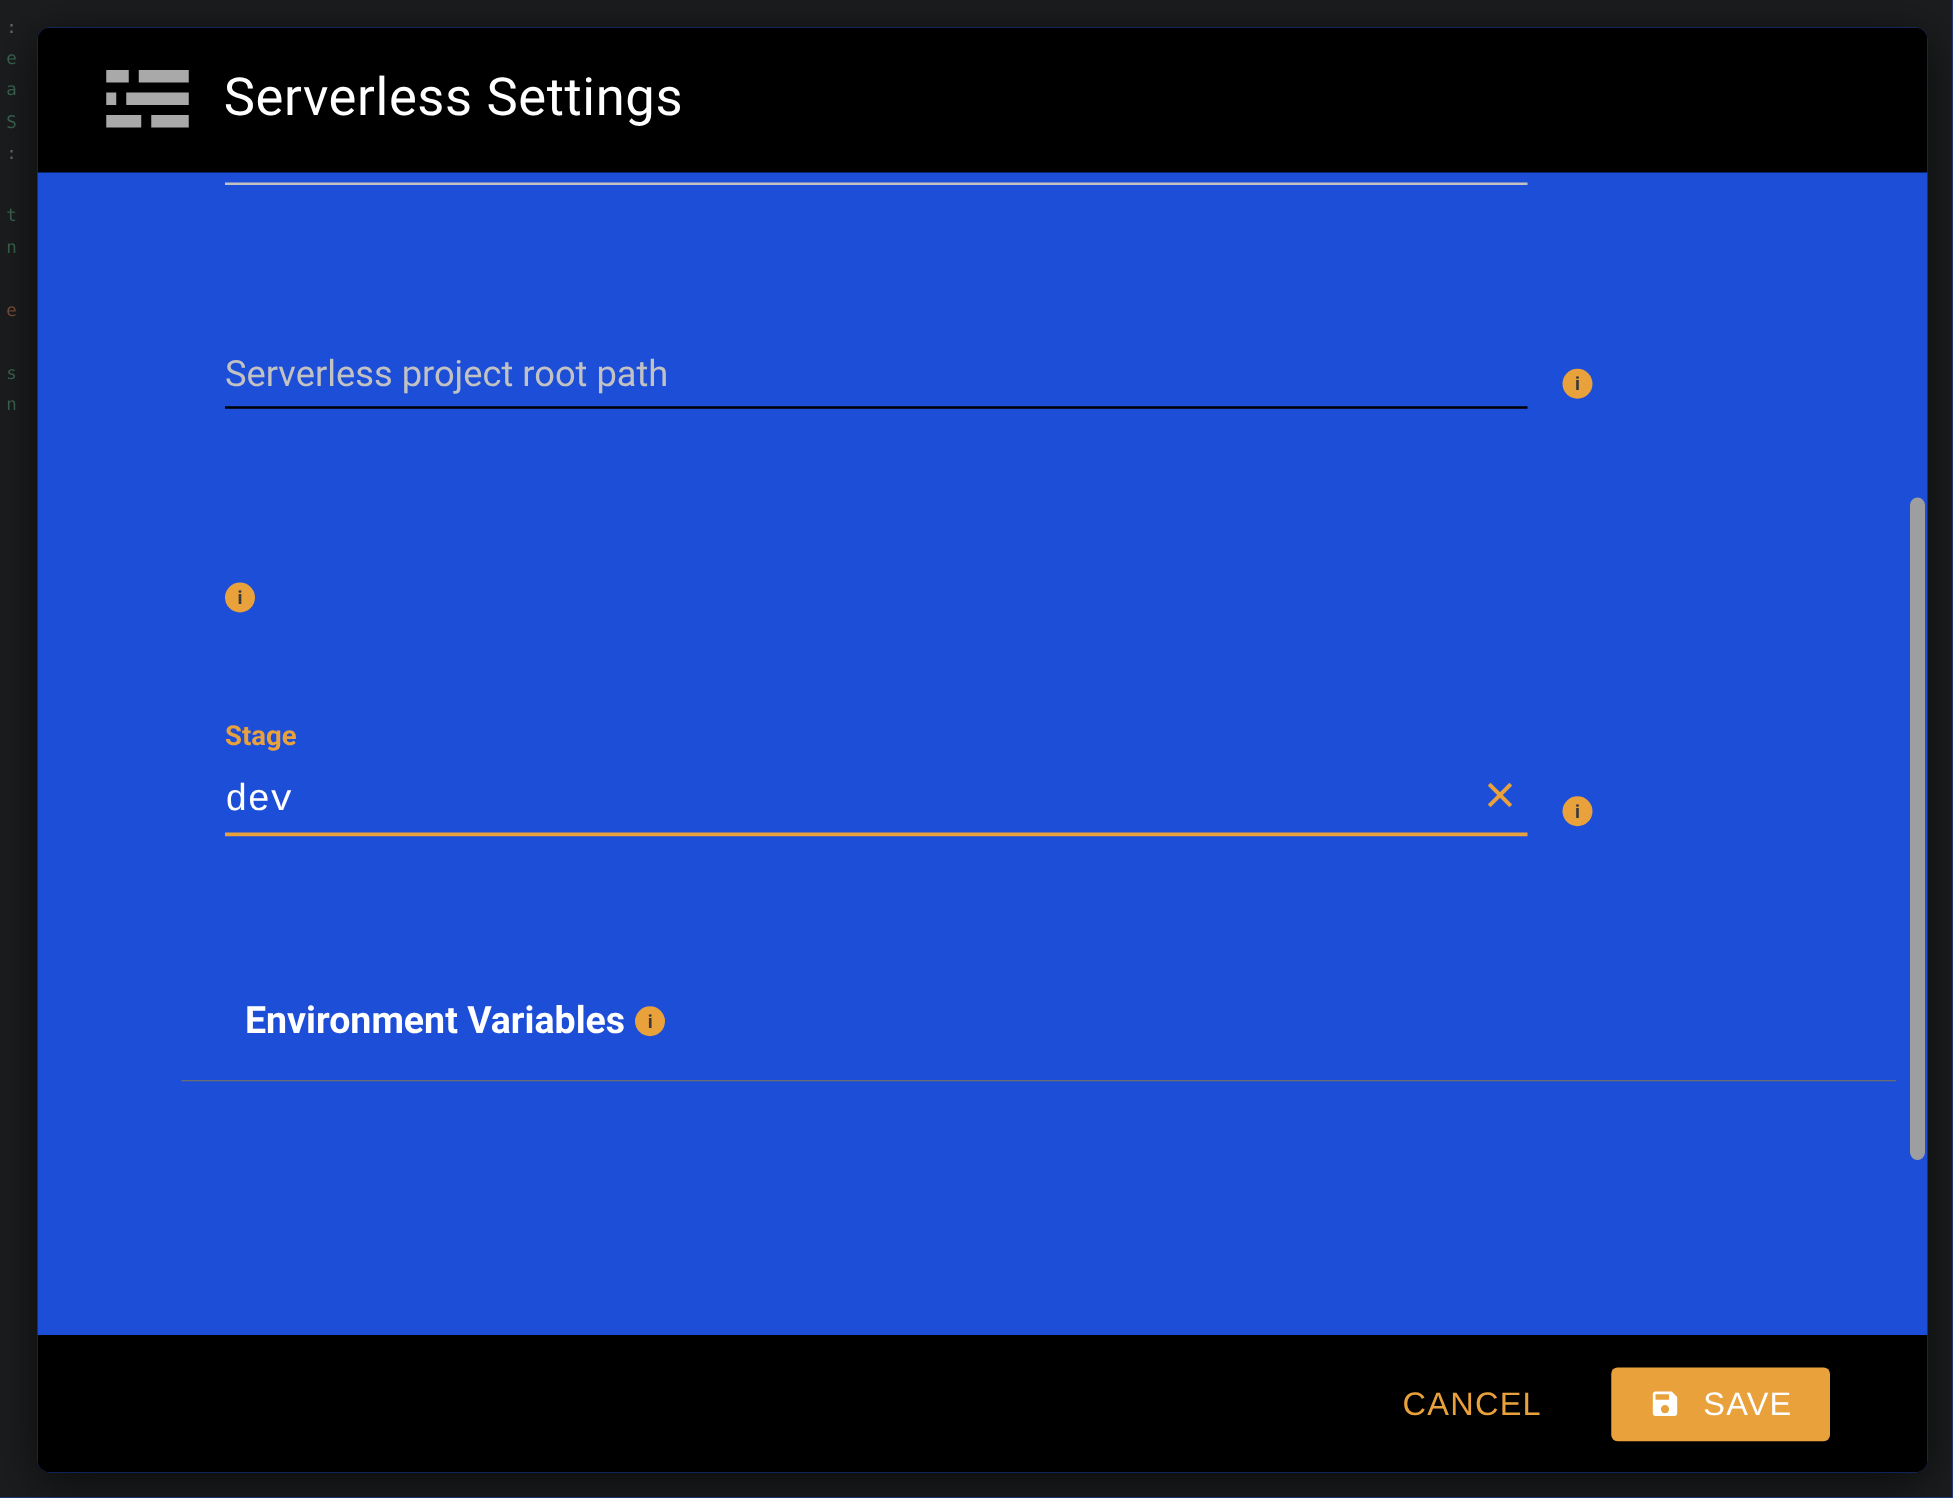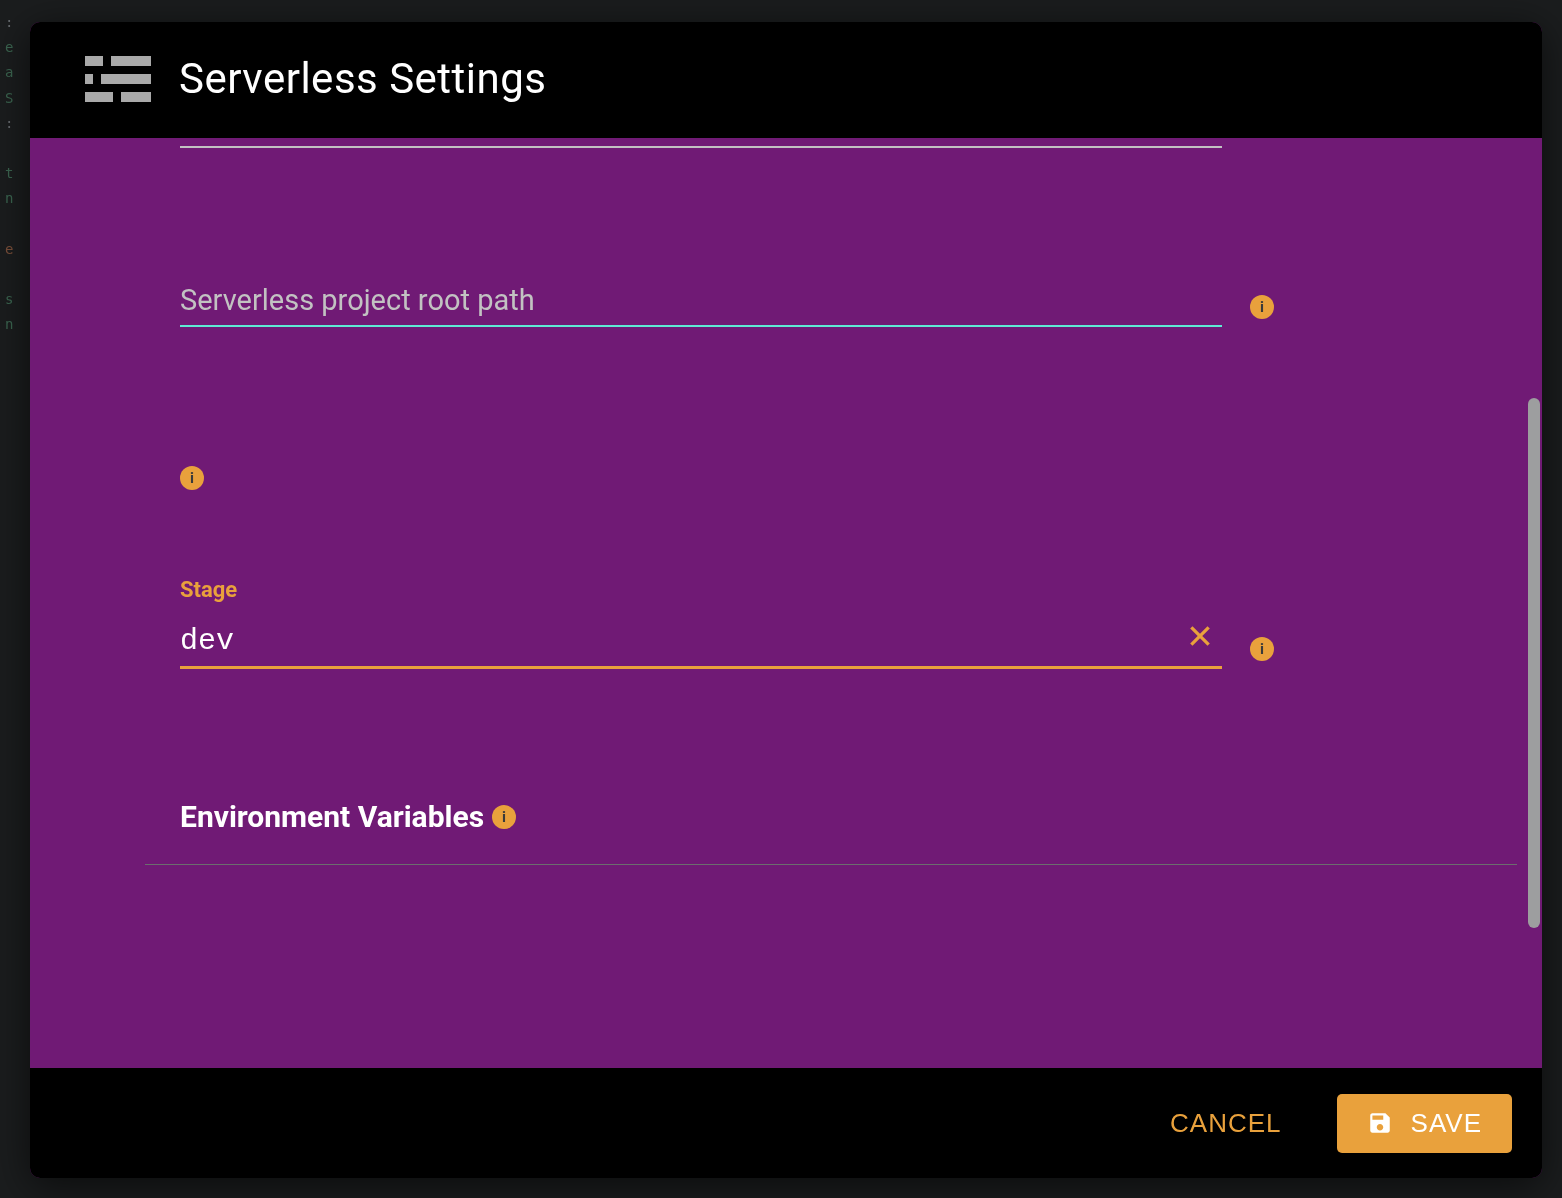--- a/index.html
+++ b/index.html
@@ -40,21 +40,21 @@
       bottom: 0;
       background: rgba(0,0,0,0.35);
       z-index: 5;
     }
     .dialog {
       position: absolute;
       left: 30px;
       top: 22px;
       right: 20px;
       bottom: 20px;
-      background: #701a75;
+      background: #1d4ed8;
       border-radius: 10px;
       overflow: hidden;
       z-index: 10;
       box-shadow: 0 8px 40px rgba(0,0,0,0.6);
       display: flex;
       flex-direction: column;
     }
     .dialog-header {
       background: #000000;
       padding: 30px 40px 34px 55px;
@@ -116,21 +116,21 @@
     }
     .field-cut {
       width: 1042px;
       border-bottom: 2px solid #c2c2c2;
       height: 10px;
     }
     .field-underline {
       position: relative;
       width: 100%;
       height: 64px;
-      border-bottom: 2px solid #5eead4;
+      border-bottom: 2px solid #000000;
       display: flex;
       align-items: flex-end;
       padding-bottom: 8px;
     }
     .field-underline.active {
       border-bottom: 3px solid #e9a13c;
       font-family: Liberation Mono, monospace;
     }
     .placeholder-label {
       color: #c2c2c2;
@@ -185,33 +185,34 @@
     }
     .info-icon.inline-h { margin-top: 0; display: inline-flex; vertical-align: middle; margin-left: 8px; }
     .section-heading {
       color: #ffffff;
       font-size: 30px;
       font-weight: 700;
       margin-top: 130px;
       margin-bottom: 30px;
       display: flex;
       align-items: center;
+      margin-left: 16px;
     }
     .section-divider {
       border: none;
       border-top: 1px solid #6b6d6e;
       margin: 0 -15px 0 -35px;
     }
     .dialog-footer {
       background: #000000;
       height: 110px;
       display: flex;
       align-items: center;
       justify-content: flex-end;
-      padding: 0 30px;
+      padding: 0 78px;
       gap: 55px;
     }
     .btn-cancel {
       background: transparent;
       border: none;
       color: #e9a13c;
       font-size: 26px;
       font-weight: 500;
       letter-spacing: 1px;
       cursor: pointer;

